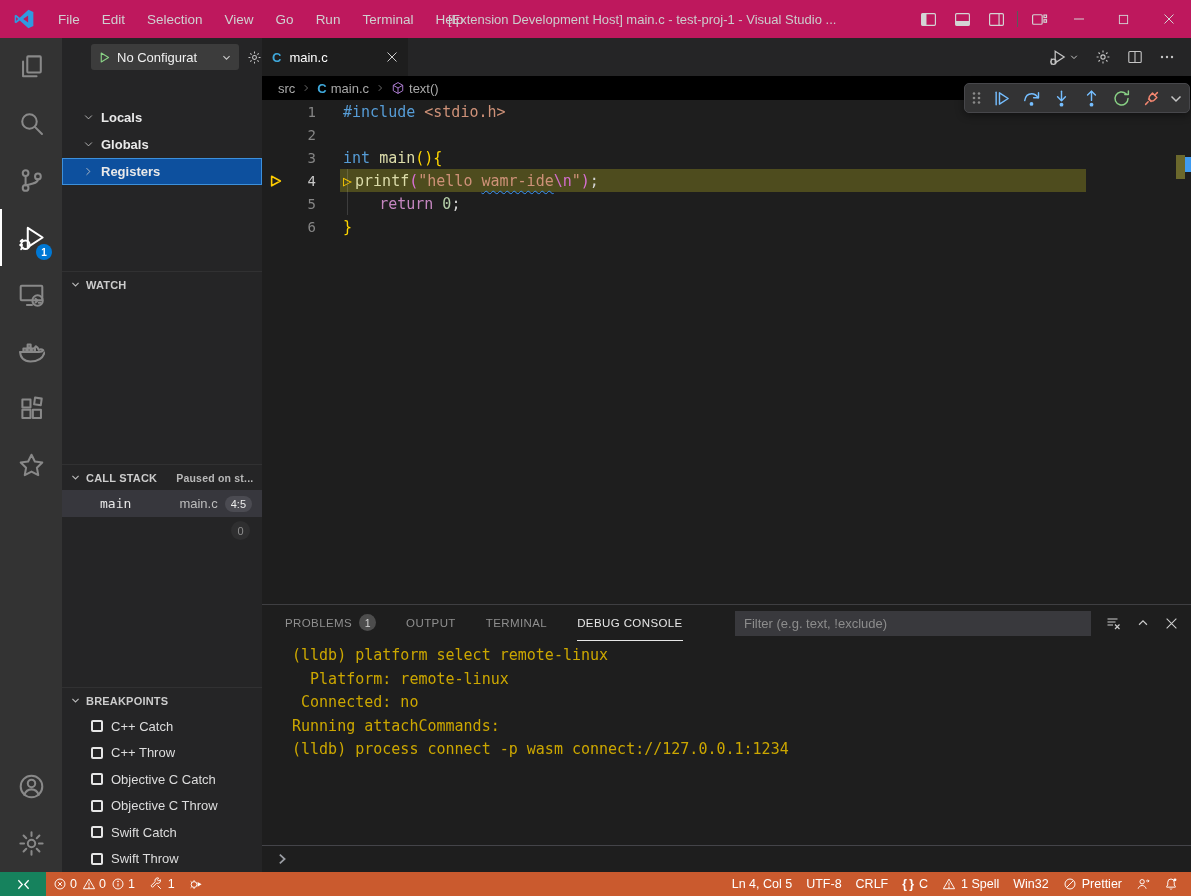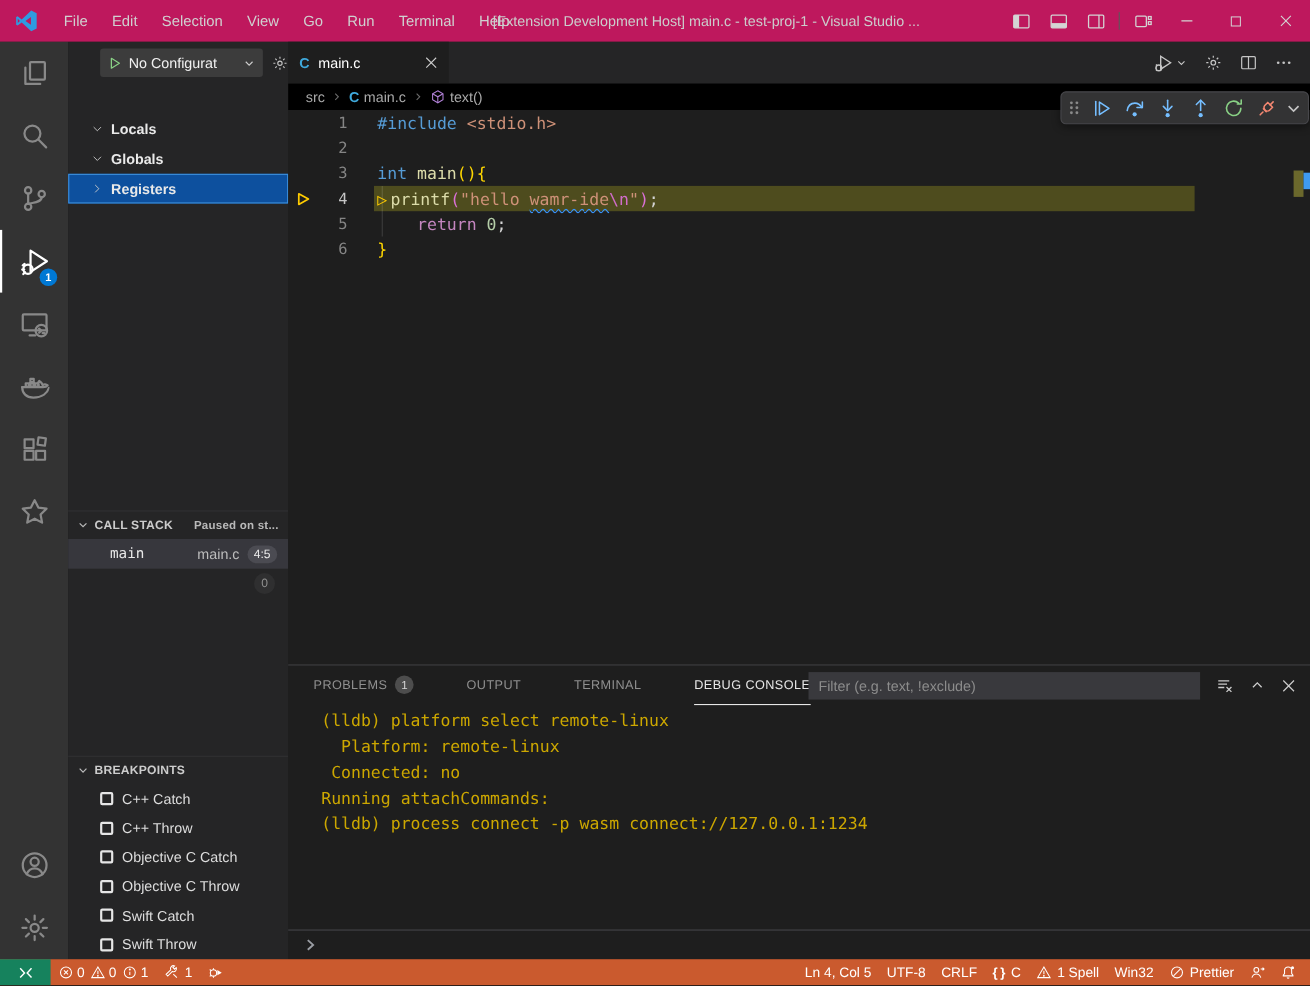--- a/index.html
+++ b/index.html
@@ -270,20 +270,28 @@
         <div class="tree-item selected" style="top: 120px;">
           <span class="chev">
             <svg width="11" height="11" viewBox="0 0 16 16" fill="none" stroke="currentColor" stroke-width="1.2" stroke-linecap="round" stroke-linejoin="round">
               <path d="M5.5 3.5 10 8l-4.5 4.5"></path>
             </svg>
           </span>
           <span class="lbl">Registers</span>
         </div>
       </div>
 
+    <div class="sec-head" style="top:233px">
+      <span class="chev">
+          <svg width="11" height="11" viewBox="0 0 16 16" fill="none" stroke="currentColor" stroke-width="1.6">
+            <path d="M3.5 5.5 8 10l4.5-4.5"></path>
+          </svg>
+        </span>
+      <span>WATCH</span>
+    </div>
 
     <div class="sec-head" style="top:426px">
       <span class="chev">
           <svg width="11" height="11" viewBox="0 0 16 16" fill="none" stroke="currentColor" stroke-width="1.6">
             <path d="M3.5 5.5 8 10l4.5-4.5"></path>
           </svg>
         </span>
       <span>CALL STACK</span>
       <span class="head-extra">Paused on st...</span>
     </div>
@@ -499,21 +507,21 @@
       </span>
     <span class="dbg-btn" style="width:16px;color:#c5c5c5">
         <svg width="11" height="11" viewBox="0 0 16 16" fill="none" stroke="currentColor" stroke-width="1.5">
           <path d="M3.5 6l4.5 4.5L12.5 6"></path>
         </svg>
       </span>
   </div>
 
   <div class="panel">
     <div class="panel-tabs">
-      <span id="ptabs" style="display:flex;align-items:center;gap:48px;height:36px;justify-content:flex-end;">
+      <span id="ptabs" style="display:flex;align-items:center;gap:30px;height:36px;justify-content:flex-end;">
           <span class="ptab">
             <span>PROBLEMS</span>
             <span class="ptab-badge">1</span>
           </span>
           <span class="ptab">
             <span>OUTPUT</span>
           </span>
           <span class="ptab">
             <span>TERMINAL</span>
           </span>

